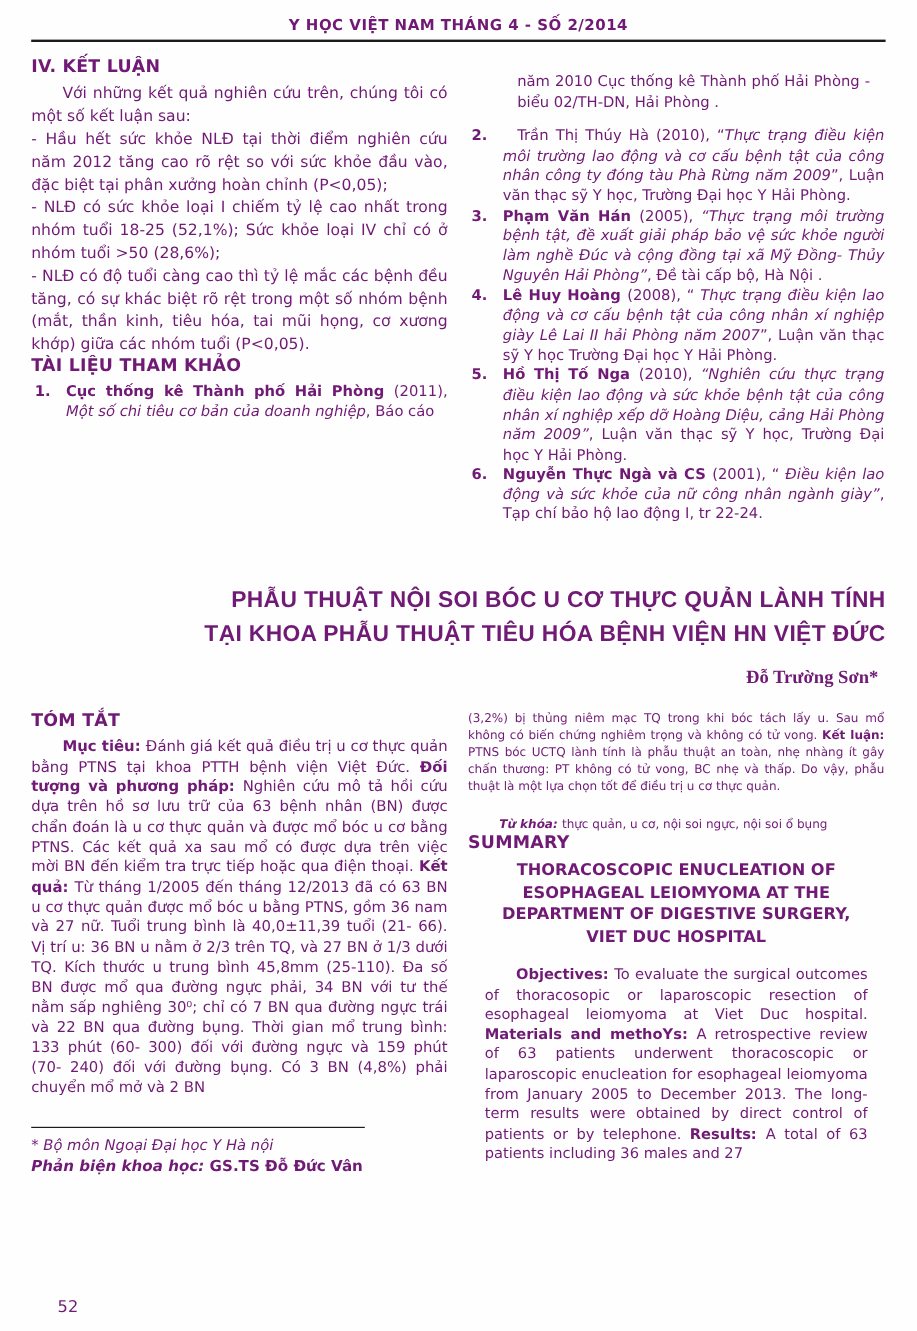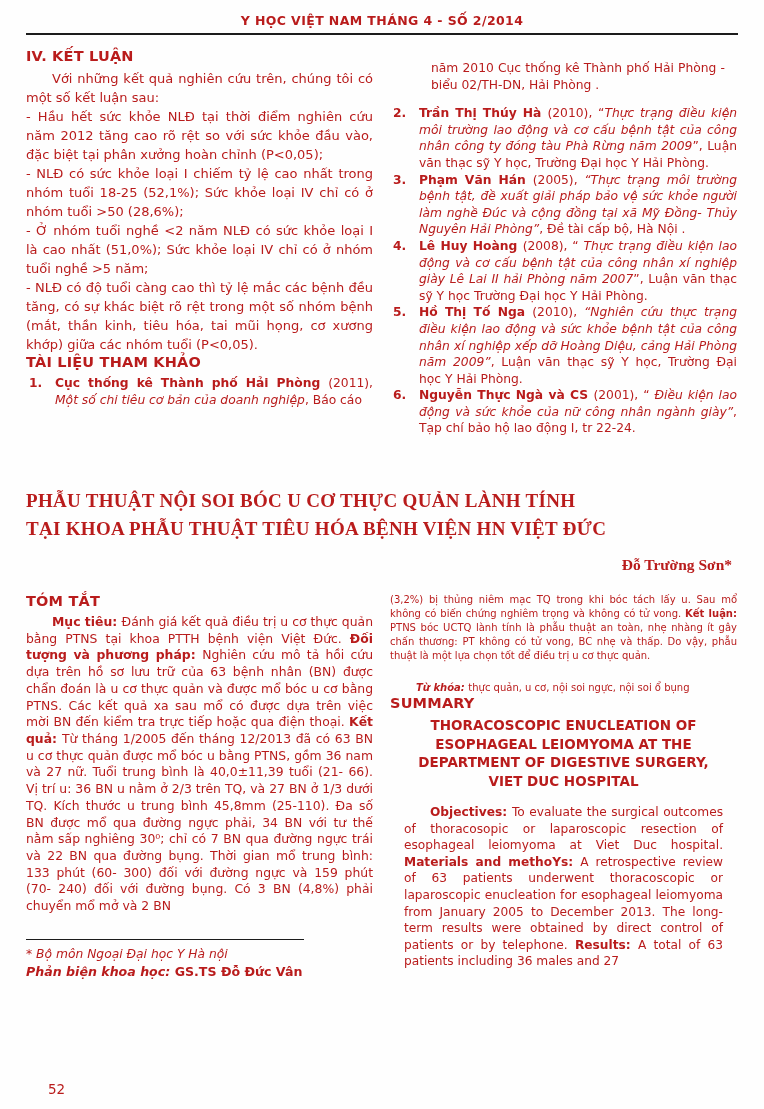--- a/index.html
+++ b/index.html
@@ -1,38 +1,38 @@
 <!DOCTYPE html>
 <html><head>
 <meta charset="utf-8">
 <style>
   html,body { margin:0; padding:0; background:#ffffff; }
   .page {
     position:relative; width:764px; height:1109px; overflow:hidden;
-    background:#fefefe; color:#b91c1c; box-sizing:border-box;
+    background:#fefefe; color:#701a75; box-sizing:border-box;
     padding:0 26px; font-family:"DejaVu Sans", sans-serif;
   }
   
   .hdr { text-align:center; padding-top:13px; font-size:12.5px; font-weight:bold; letter-spacing:.4px; }
   .hdr-rule { border:0; border-top:2px solid #1c1c1c; margin:5px 0 0 0; }
   
   .cols { display:flex; gap:17px; }
   .col { flex:0 0 347px; width:347px; box-sizing:border-box; }
   .sec-top { margin-top:13px; }
   h2.h { font-size:14.5px; font-weight:bold; margin:0 0 5px 0; letter-spacing:.2px; }
   .body-p { font-size:13px; line-height:19px; text-align:justify; margin:0; }
   .ind { text-indent:26px; }
   
   .refs-h { margin-top:9px; }
   .ref-item { position:relative; padding-left:29px; font-size:12.3px; line-height:16.6px; text-align:justify; margin:0; }
   .ref-num { position:absolute; left:3px; top:0; font-weight:bold; }
   .ref-cont { padding-left:29px; font-size:12.3px; line-height:16.6px; text-align:justify; margin:12px; }
   
   .art-title {
-    margin-top:50px; text-align:left; font-family:Liberation Serif, serif;
+    margin-top:50px; text-align:right; font-family:Liberation Sans, sans-serif;
     font-weight:bold; font-size:19px; line-height:28px; letter-spacing:.3px;
   }
   .author {
     margin-top:13px; text-align:right; padding-right:6px;
     font-family:"Liberation Serif", serif; font-weight:bold; font-size:15.5px;
   }
   
   .sec-abs { margin-top:19px; }
   .abs-p { font-size:12.4px; line-height:16.7px; text-align:justify; margin:0; }
   .abs-p-right { font-size:10px; line-height:14px; text-align:justify; margin:0; }
@@ -59,35 +59,34 @@
     <span>Y HỌC VIỆT NAM THÁNG 4 - SỐ 2/2014</span>
   </div>
   <hr class="hdr-rule">
 
   <div class="cols sec-top">
     <div class="col">
       <h2 class="h">IV. KẾT LUẬN</h2>
       <p class="body-p ind">Với những kết quả nghiên cứu trên, chúng tôi có một số kết luận sau:</p>
       <p class="body-p">- Hầu hết sức khỏe NLĐ tại thời điểm nghiên cứu năm 2012 tăng cao rõ rệt so với sức khỏe đầu vào, đặc biệt tại phân xưởng hoàn chỉnh (P&lt;0,05);</p>
       <p class="body-p">- NLĐ có sức khỏe loại I chiếm tỷ lệ cao nhất trong nhóm tuổi 18-25 (52,1%); Sức khỏe loại IV chỉ có ở nhóm tuổi &gt;50 (28,6%);</p>
-      <p class="body-p">- Ở nhóm tuổi nghề &lt;2 năm NLĐ có sức khỏe loại I là cao nhất (51,0%); Sức khỏe loại IV chỉ có ở nhóm tuổi nghề &gt;5 năm;</p>
       <p class="body-p">- NLĐ có độ tuổi càng cao thì tỷ lệ mắc các bệnh đều tăng, có sự khác biệt rõ rệt trong một số nhóm bệnh (mắt, thần kinh, tiêu hóa, tai mũi họng, cơ xương khớp) giữa các nhóm tuổi (P&lt;0,05).</p>
 
       <h2 class="h refs-h">TÀI LIỆU THAM KHẢO</h2>
       <div class="ref-item">
         <span class="ref-num">1.</span>
         <span><span style="font-weight: bold;">Cục thống kê Thành phố Hải Phòng </span><span>(2011), </span><span style="font-style: italic;">Một số chi tiêu cơ bản của doanh nghiệp</span><span>, Báo cáo</span></span>
       </div>
     </div>
 
     <div class="col">
       <p class="ref-cont"><span>năm 2010 Cục thống kê Thành phố Hải Phòng - biểu 02/TH-DN, Hải Phòng .</span></p>
       <div class="ref-item">
         <span class="ref-num">2.</span>
-        <span><span style="font-weight: bold;">Trần Thị Thúy Hà </span><span>(2010), “</span><span style="font-style: italic;">Thực trạng điều kiện môi trường lao động và cơ cấu bệnh tật của công nhân công ty đóng tàu Phà Rừng năm 2009</span><span>”, Luận văn thạc sỹ Y học, Trường Đại học Y Hải Phòng.</span></span>
+        <span><span style="font-weight: normal; margin-left: 12px;">Trần Thị Thúy Hà </span><span>(2010), “</span><span style="font-style: italic;">Thực trạng điều kiện môi trường lao động và cơ cấu bệnh tật của công nhân công ty đóng tàu Phà Rừng năm 2009</span><span>”, Luận văn thạc sỹ Y học, Trường Đại học Y Hải Phòng.</span></span>
       </div>
       <div class="ref-item">
         <span class="ref-num">3.</span>
         <span><span style="font-weight: bold;">Phạm Văn Hán </span><span>(2005), </span><span style="font-style: italic;">“Thực trạng môi trường bệnh tật, đề xuất giải pháp bảo vệ sức khỏe người làm nghề Đúc và cộng đồng tại xã Mỹ Đồng- Thủy Nguyên Hải Phòng”</span><span>, Đề tài cấp bộ, Hà Nội .</span></span>
       </div>
       <div class="ref-item">
         <span class="ref-num">4.</span>
         <span><span style="font-weight: bold;">Lê Huy Hoàng </span><span>(2008), “ </span><span style="font-style: italic;">Thực trạng điều kiện lao động và cơ cấu bệnh tật của công nhân xí nghiệp giày Lê Lai II hải Phòng năm 2007</span><span>”, Luận văn thạc sỹ Y học Trường Đại học Y Hải Phòng.</span></span>
       </div>
       <div class="ref-item">

